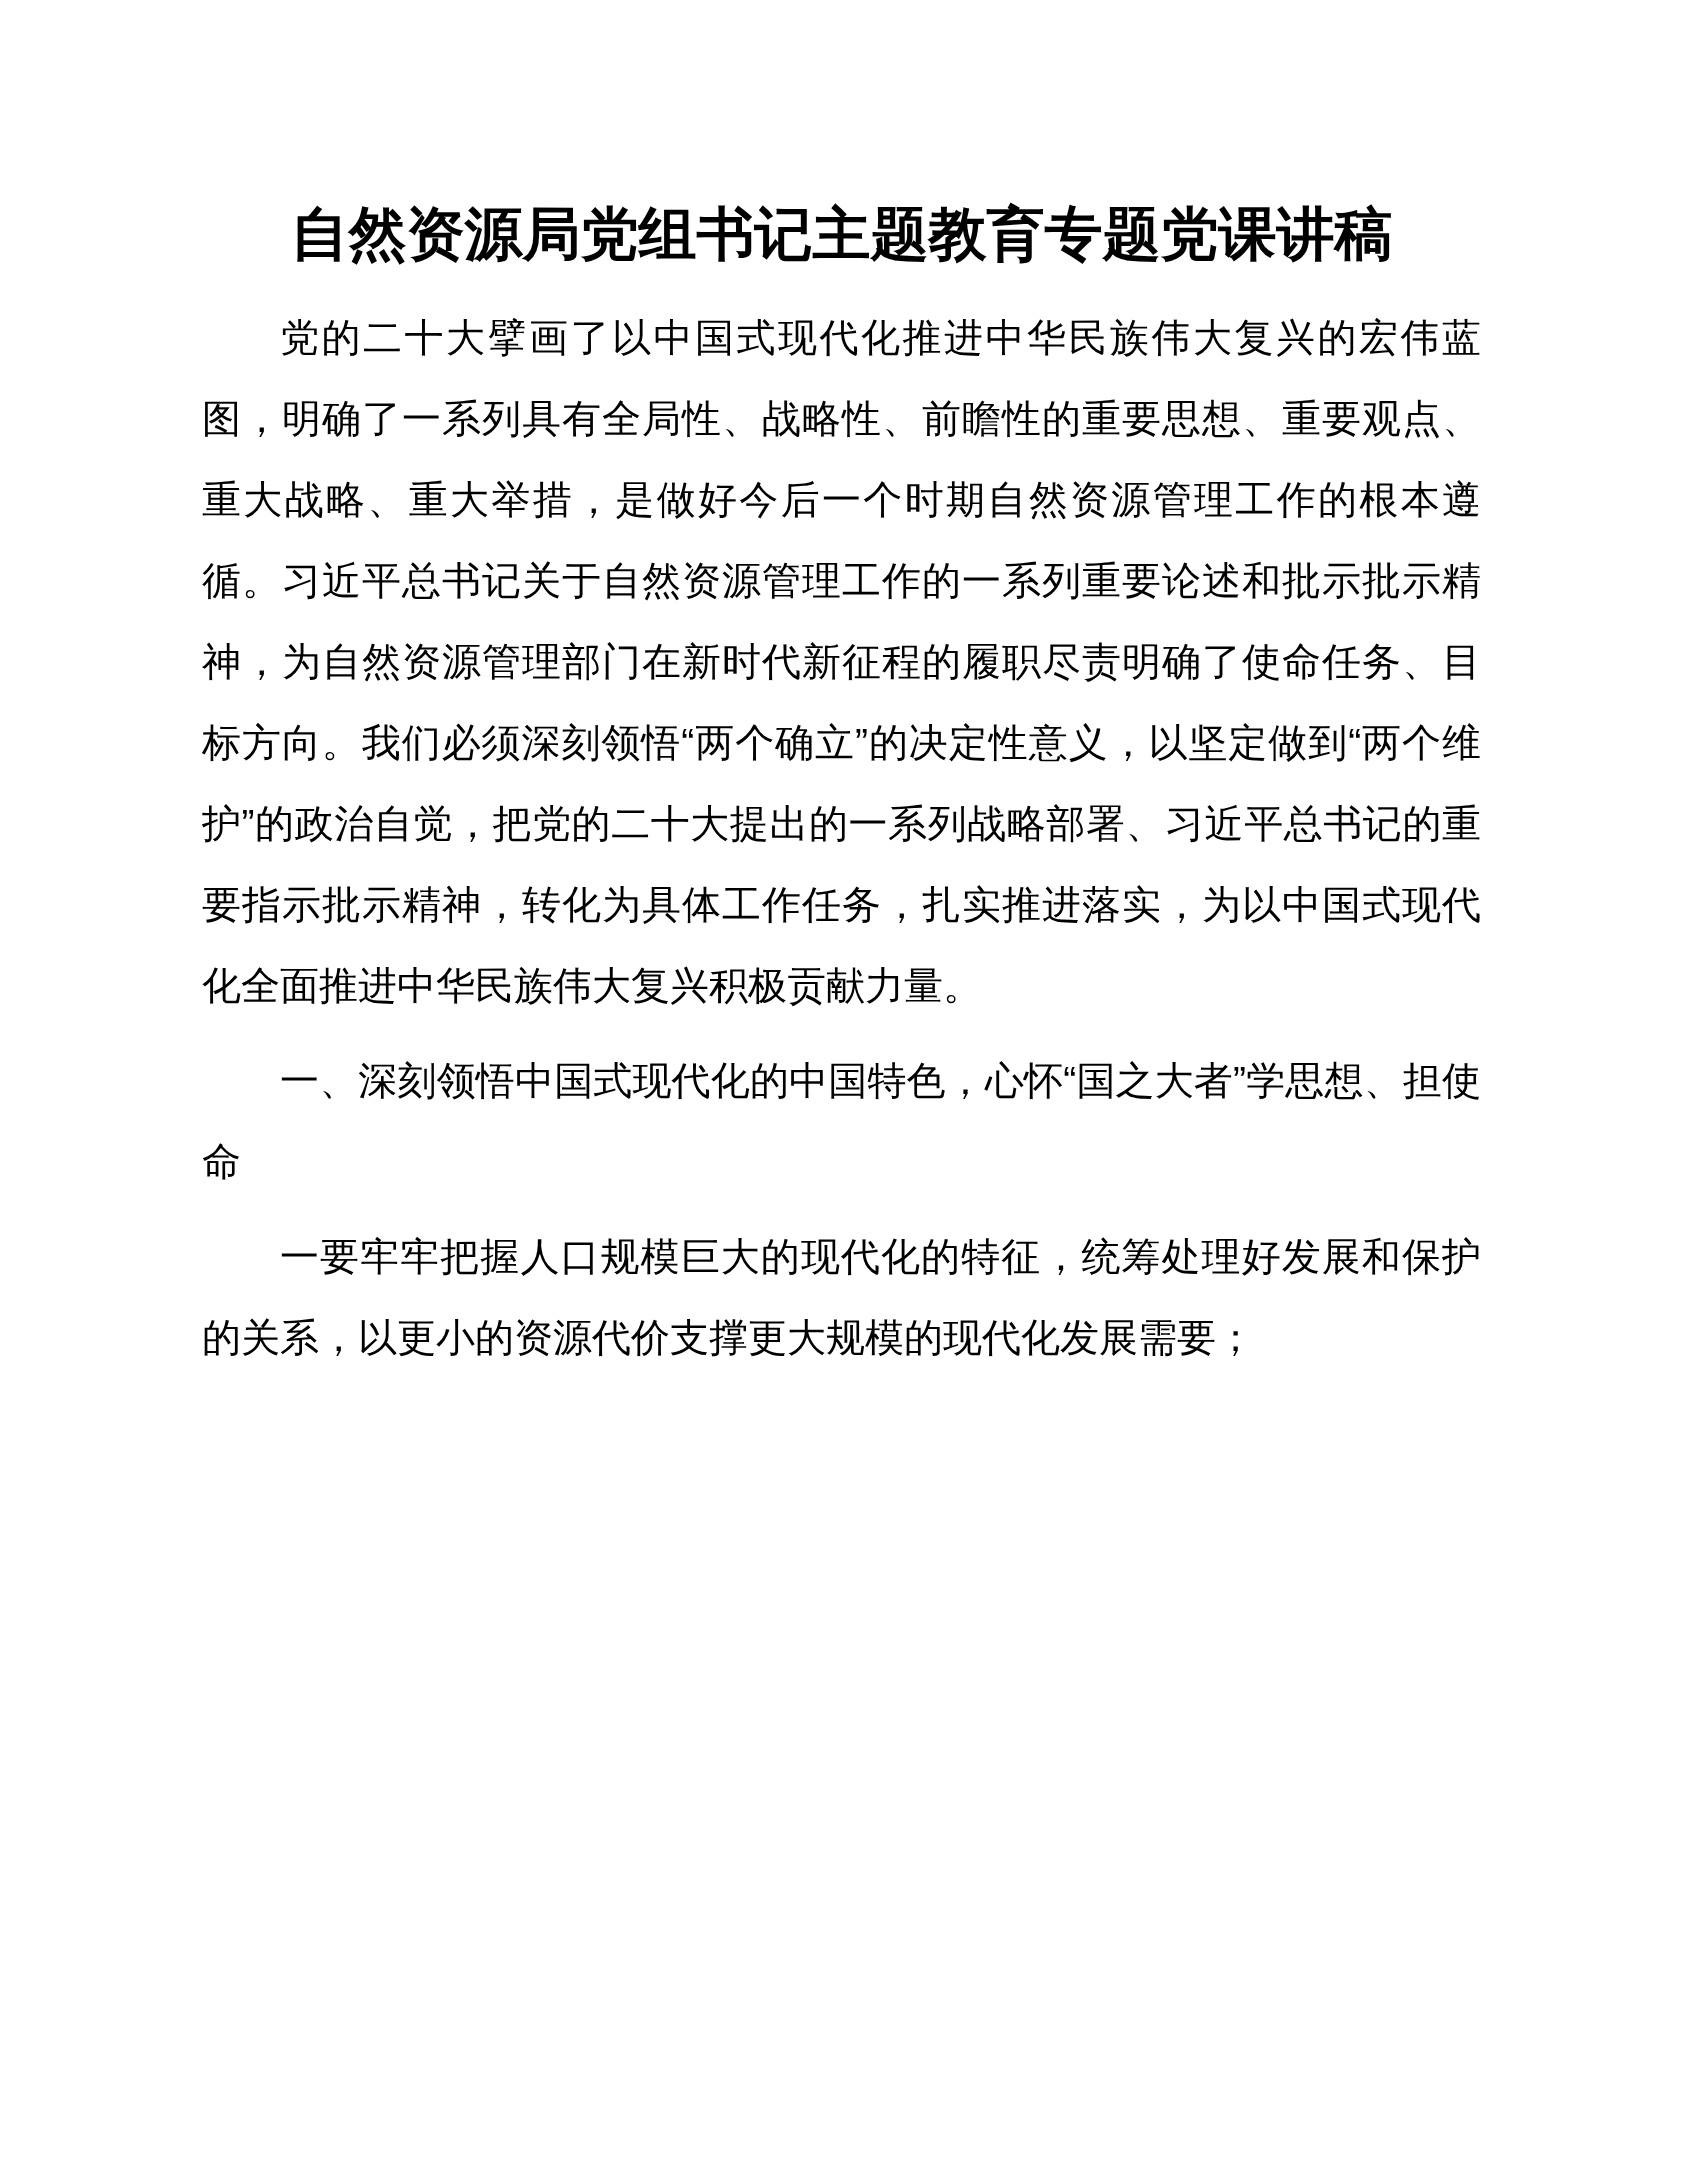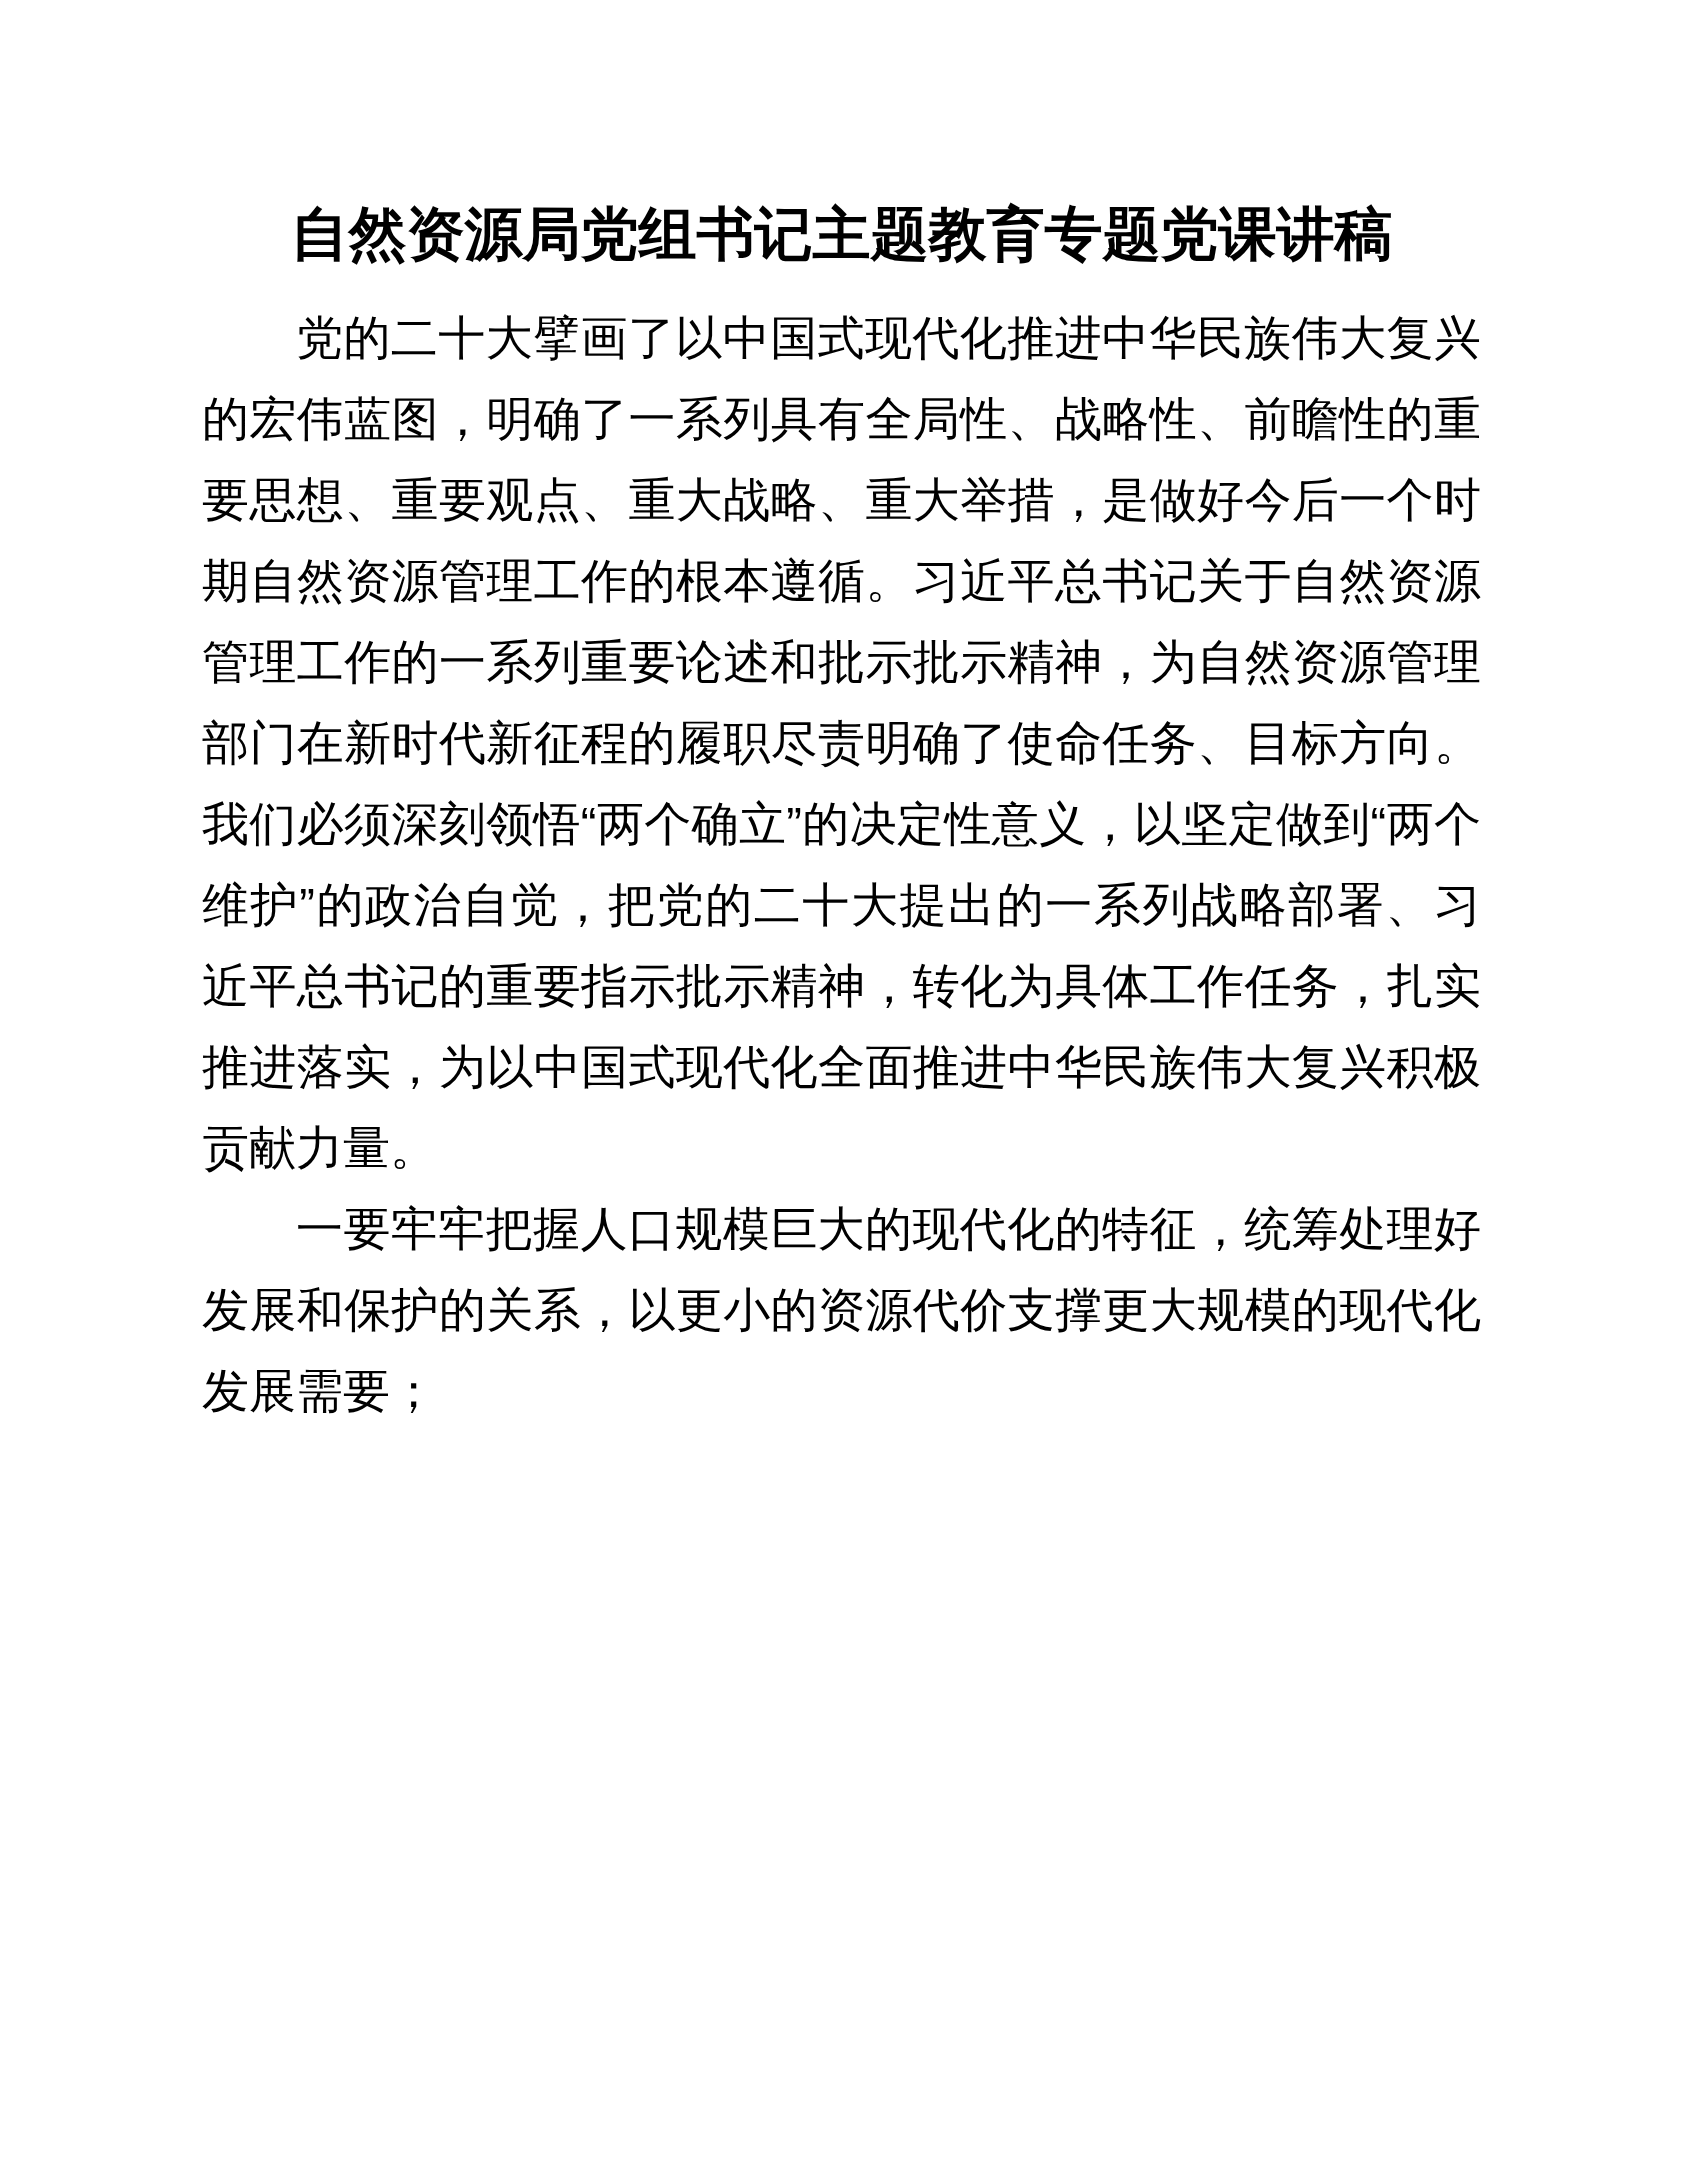--- a/index.html
+++ b/index.html
@@ -21,38 +21,39 @@
   .doc-title {
     margin: 0 0 24px 0;
     font-size: 58px;
     line-height: 79px;
     font-weight: 700;
     text-align: center;
     letter-spacing: 0;
   }
   .para {
     margin: 0;
-    font-size: 47px;
+    font-size: 39px;
     line-height: 81px;
     font-weight: 400;
     text-align: justify;
     text-justify: inter-character;
     text-indent: 2em;
     word-break: break-all;
     overflow-wrap: break-word;
   }
   .section-heading {
     margin: 14px 0;
   }
 </style>
 </head>
 <body>
 
 <div class="page">
   <h1 class="doc-title">自然资源局党组书记主题教育专题党课讲稿</h1>
 
   <p class="para">党的二十大擘画了以中国式现代化推进中华民族伟大复兴的宏伟蓝图，明确了一系列具有全局性、战略性、前瞻性的重要思想、重要观点、重大战略、重大举措，是做好今后一个时期自然资源管理工作的根本遵循。习近平总书记关于自然资源管理工作的一系列重要论述和批示批示精神，为自然资源管理部门在新时代新征程的履职尽责明确了使命任务、目标方向。我们必须深刻领悟“两个确立”的决定性意义，以坚定做到“两个维护”的政治自觉，把党的二十大提出的一系列战略部署、习近平总书记的重要指示批示精神，转化为具体工作任务，扎实推进落实，为以中国式现代化全面推进中华民族伟大复兴积极贡献力量。</p>
 
+  <h2 class="para section-heading">一、深刻领悟中国式现代化的中国特色，心怀“国之大者”学思想、担使命</h2>
 
 
   <p class="para">一要牢牢把握人口规模巨大的现代化的特征，统筹处理好发展和保护的关系，以更小的资源代价支撑更大规模的现代化发展需要；</p>
 </div>
 
 
 </body></html>

